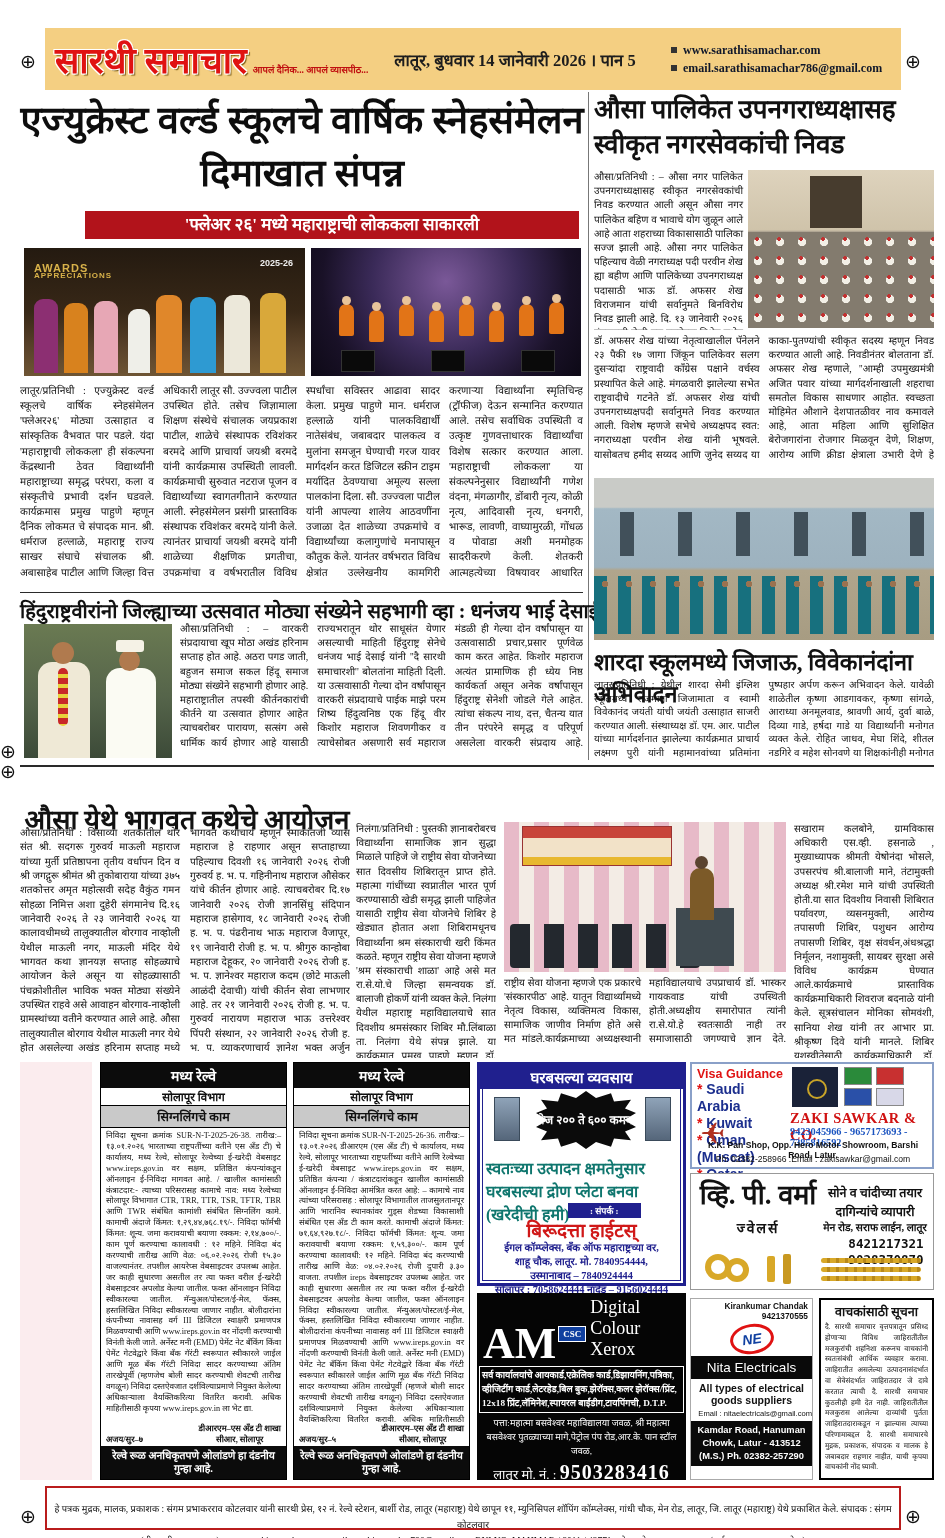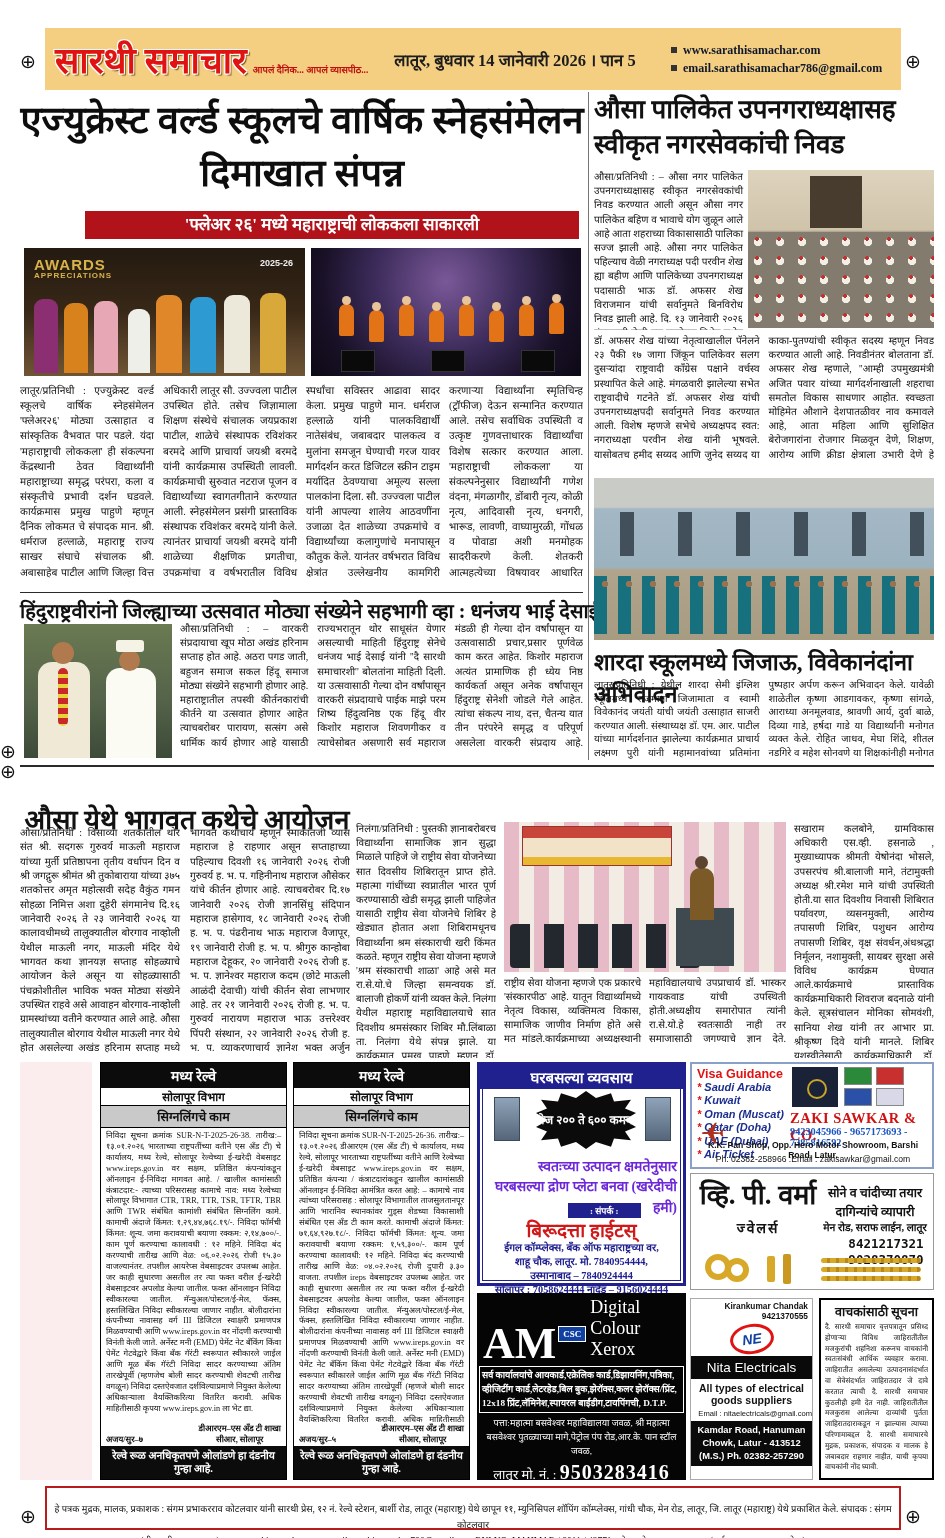--- a/index.html
+++ b/index.html
@@ -25,21 +25,21 @@
   
   #main-headline { position:absolute; left:18px; top:94px; width:568px; text-align:center;
                    font-size:38px; line-height:1.4; font-weight:800; color:#0d0d0d; }
   #main-subhead { position:absolute; left:85px; top:211px; width:494px; height:28px; background:#b2131b;
                   color:#fff; font-size:17px; font-weight:bold; text-align:center; line-height:28px; }
   .photo { position:absolute; overflow:hidden; }
   #photo-awards { left:24px; top:248px; width:281px; height:128px;
       background:linear-gradient(180deg,#241a10 0%,#382817 50%,#59422a 78%,#6e5534 100%); }
   #photo-awards .ph-label { position:absolute; color:#d8b24a; font-weight:bold;
       font-family:"Liberation Sans", sans-serif; }
-  #photo-awards .l1 { left:10px; top:8px; font-size:15px; letter-spacing:1px; }
+  #photo-awards .l1 { left:10px; top:14px; font-size:11px; letter-spacing:1px; }
   #photo-awards .l2 { left:10px; top:23px; font-size:8px; letter-spacing:1px; }
   #photo-awards .l3 { right:12px; top:10px; font-size:9px; color:#eee; }
   .fig { position:absolute; bottom:3px; border-radius:9px 9px 0 0; }
   #photo-stage { left:311px; top:248px; width:270px; height:128px;
       background:radial-gradient(circle at 50% 26%, #7a5898 0%, #3a2a58 45%, #191127 75%, #0d0916 100%); }
   .dancer { position:absolute; width:15px; height:32px; background:#e27417; border-radius:7px 7px 2px 2px; }
   .dancer:before { content:""; position:absolute; left:3px; top:-8px; width:9px; height:9px; border-radius:50%; background:#e8c49a; }
   .spk { position:absolute; bottom:4px; width:34px; height:22px; background:#0a0a0a; border:1px solid #333; }
   #main-body { position:absolute; left:20px; top:383px; width:563px; height:202px;
                column-count:4; column-gap:9px; font-size:10.3px; line-height:1.47;
@@ -136,34 +136,34 @@
 
   #ad-ghar { position:absolute; left:477px; top:1062px; width:209px; height:224px;
              border:3px solid #20208e; background:#fff; outline:1px solid #20208e; outline-offset:-6px; }
   #ghar-title { background:#20208e; color:#fff; text-align:center; font-size:15px; font-weight:bold; padding:2px 0; }
   #ghar-burst { position:absolute; left:56px; top:26px; width:100px; height:58px; background:#0b0b0b; color:#fff;
       display:flex; align-items:center; justify-content:center; text-align:center;
       font-size:12px; font-weight:bold; line-height:1.25;
       clip-path:polygon(50% 0,60% 12%,75% 4%,78% 18%,95% 15%,89% 30%,100% 38%,88% 50%,100% 62%,89% 70%,95% 85%,78% 82%,75% 96%,60% 88%,50% 100%,40% 88%,25% 96%,22% 82%,5% 85%,11% 70%,0 62%,12% 50%,0 38%,11% 30%,5% 15%,22% 18%,25% 4%,40% 12%); }
   .ghar-machine { position:absolute; width:26px; height:44px; background:linear-gradient(180deg,#8fa3b8,#55667a);
       border:1px solid #3a4a5a; }
-  #ghar-lines { position:absolute; left:6px; top:92px; width:191px; text-align:right;
-      font-size:14px; font-weight:bold; color:#6d28d9; line-height:1.45; }
+  #ghar-lines { position:absolute; left:6px; top:92px; width:191px; text-align:left;
+      font-size:16px; font-weight:bold; color:#0f766e; line-height:1.45; }
   #ghar-contact { position:absolute; left:88px; top:138px; background:#20208e; color:#fff;
       font-size:9px; font-weight:bold; padding:1px 22px; }
   #ghar-name { position:absolute; left:0; top:152px; width:100%; text-align:center;
       font-size:19px; font-weight:800; color:#d01818; }
   #ghar-addr { position:absolute; left:4px; top:176px; width:195px; text-align:center;
       font-size:10.3px; font-weight:bold; color:#20208e; line-height:1.35; }
 
   #ad-zaki { position:absolute; left:690px; top:1062px; width:244px; height:107px;
              border:2px solid #8aa0c8; background:#fff; padding:2px 4px; }
   #zaki-left { position:absolute; left:5px; top:3px; width:92px; }
   #zaki-title { color:#e01212; font-size:12.5px; font-weight:bold; font-family:"Liberation Sans", sans-serif; }
-  .zaki-item { font-size:11px; font-weight:bold; color:#1c2f8e; font-family:"Liberation Sans", sans-serif; line-height:1.22;font-style:italic; }
+  .zaki-item { font-size:14px; font-weight:bold; color:#1c2f8e; font-family:"Liberation Sans", sans-serif; line-height:1.22; }
   .zaki-item:before { content:"* "; color:#e01212; }
   #zaki-passport { position:absolute; left:100px; top:3px; width:46px; height:40px; background:#1a2238; }
   #zaki-passport:before { content:""; position:absolute; left:15px; top:12px; width:16px; height:16px;
       border-radius:50%; border:2px solid #c8a428; }
   .zaki-logo { position:absolute; width:28px; height:18px; border:1px solid #888; }
   #zaki-co { position:absolute; left:98px; top:46px; width:142px; color:#d01212; font-size:14.5px;
       font-weight:800; font-family:"Liberation Serif", serif; letter-spacing:0.5px; }
   #zaki-phones { position:absolute; left:98px; top:62px; width:142px; color:#1b54c0; font-size:10.3px; font-weight:bold; }
   #zaki-plane { position:absolute; left:8px; top:52px; font-size:30px; color:#b03020; transform:scaleX(-1); }
   #zaki-addr { position:absolute; left:4px; top:76px; width:234px; text-align:center; font-size:8.6px;

